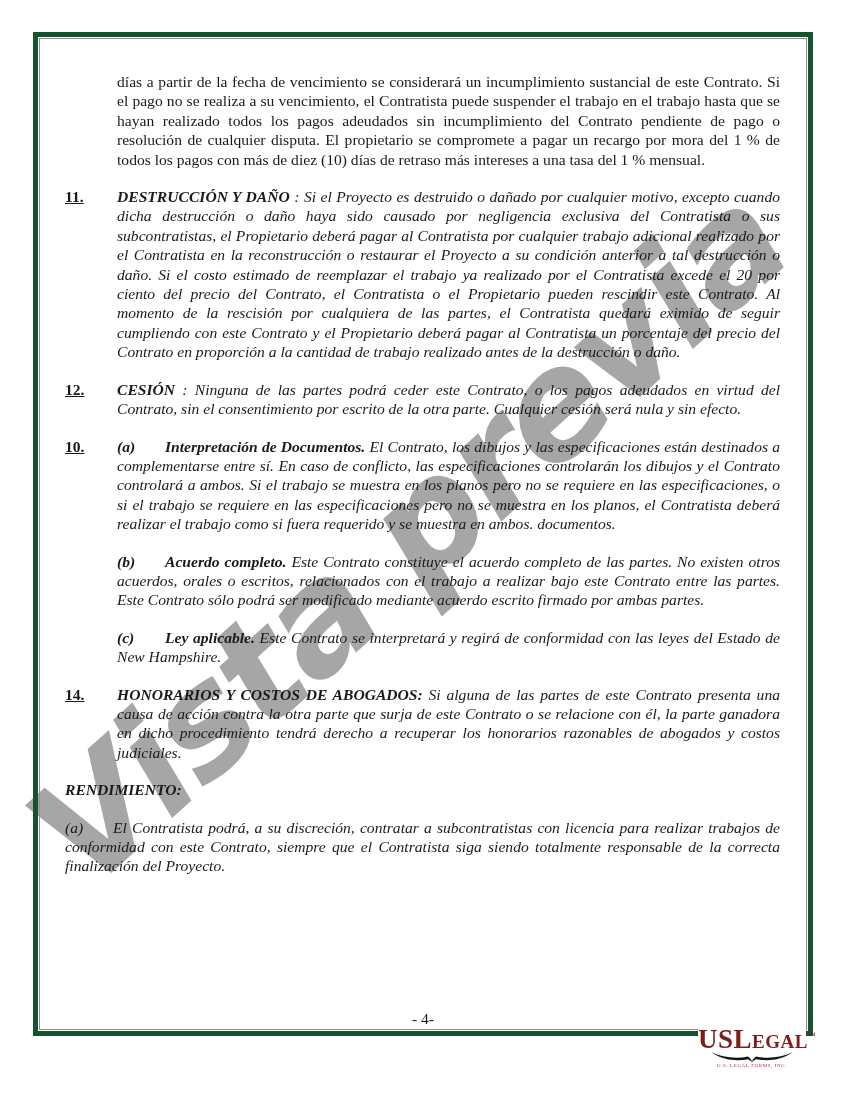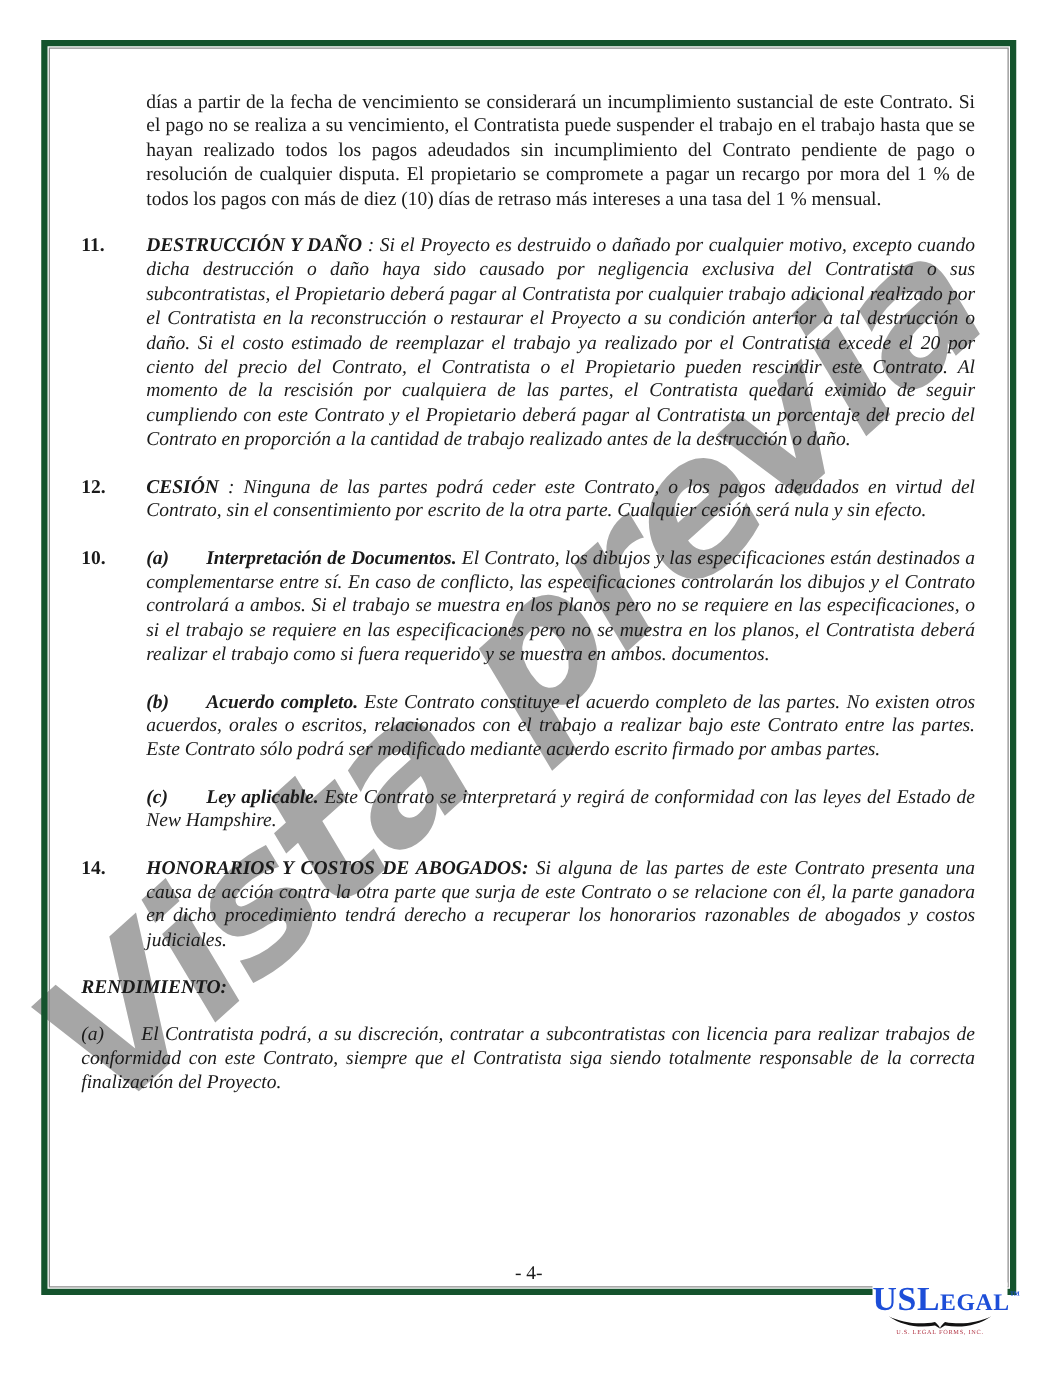--- a/index.html
+++ b/index.html
@@ -21,38 +21,38 @@
     border:5px solid #14532d; box-sizing:border-box;
   }
   .inner-line { position:absolute; inset:1px; border:1px solid #8d8d8d; }
   .content { position:absolute; inset:0; padding:33px 26px 0 25px; box-sizing:border-box; }
 
   .para {
     margin:0 0 18px 0; text-align:justify; font-size:15.6px; line-height:19.4px;
   }
   .intro { margin-left:52px; }
   .item { display:flex; }
-  .num { flex:0 0 52px; font-weight:bold; font-size:15.6px; line-height:19.4px; }
+  .num { flex:0 0 52px; font-weight:bold; font-size:15.6px; line-height:19.4px;text-decoration:underline; }
   .body { flex:1 1 auto; min-width:0;font-style:italic; }
   .bold { font-weight:bold; }
   .sublabel { display:inline-block; width:48px; }
 
   .footer {
     position:absolute; left:0; right:0; bottom:1px; text-align:center;
     font-size:15.6px; line-height:19.4px;
   }
 
   
   .uslegal {
     position:absolute; left:698px; top:1026px; width:108px; height:40px;
     background:#ffffff; z-index:6; text-align:center; line-height:1;
   }
   .uslegal-text {
     font-family:"Liberation Serif", serif; font-variant:small-caps; font-weight:bold;
-    font-size:27px; line-height:20px; color:#1d4ed8; white-space:nowrap; letter-spacing:0.5px;
+    font-size:27px; line-height:20px; color:#7f1d1d; white-space:nowrap; letter-spacing:0.5px;
   }
   .uslegal-tm { font-size:8px; vertical-align:super; letter-spacing:0; }
   .uslegal-eagle { display:block; margin:0 auto; }
   .uslegal-tagline {
     display:block; font-family:"Liberation Serif", serif; font-size:5px;
     color:#b03040; letter-spacing:0.6px; white-space:nowrap; margin-top:1px;
   }
 </style>
 </head>
 <body>

